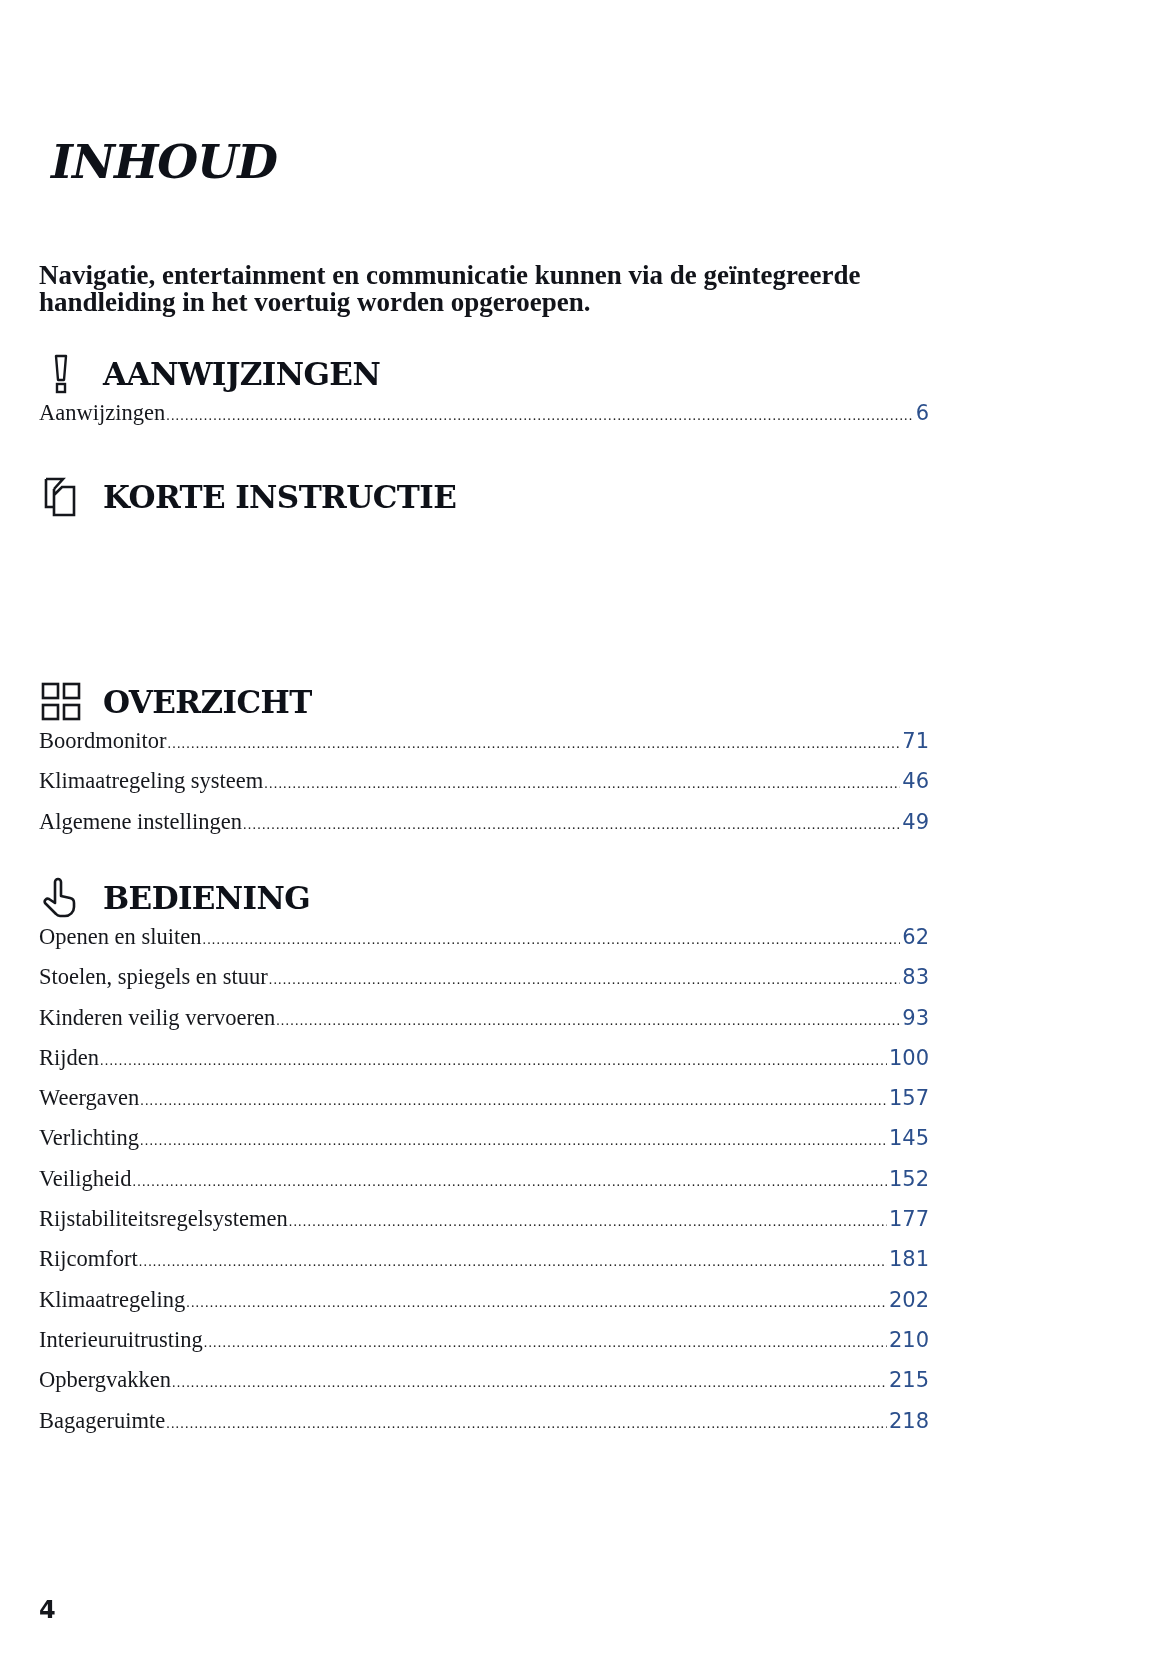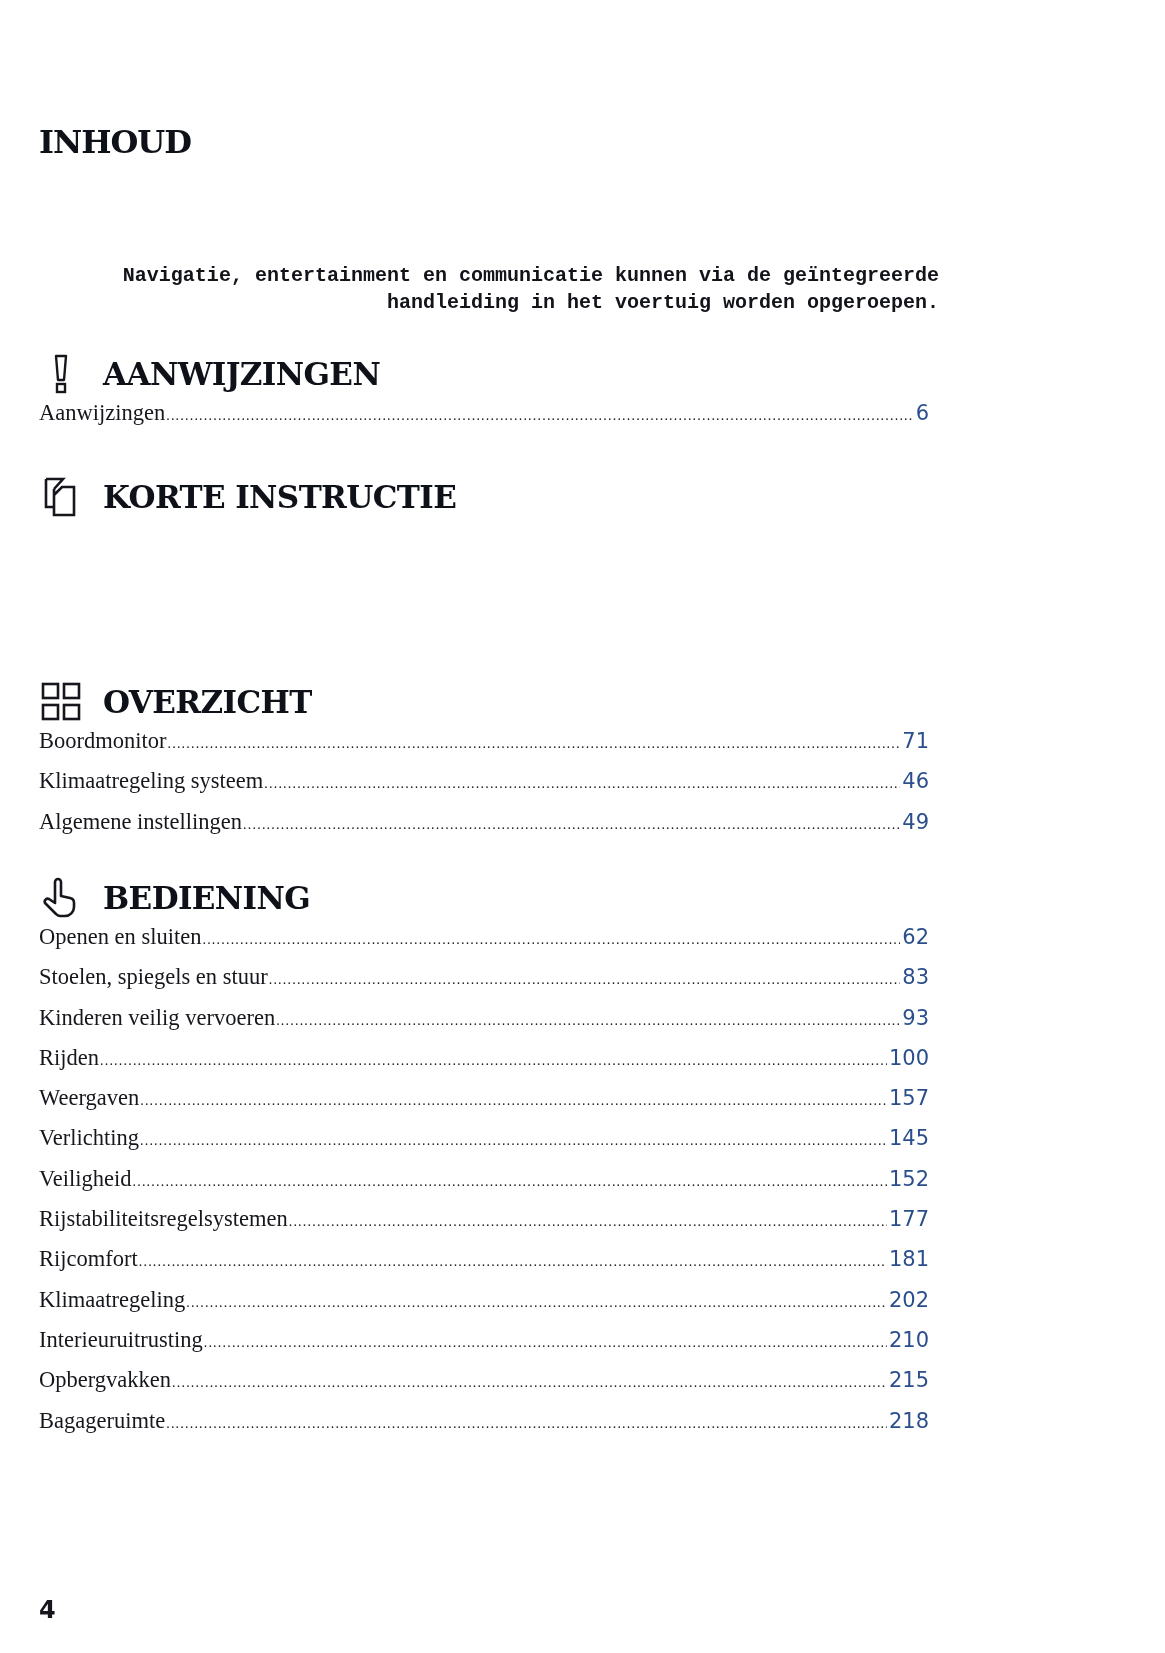--- a/index.html
+++ b/index.html
@@ -1,23 +1,23 @@
 <!DOCTYPE html>
 <html><head>
 <meta charset="utf-8">
 <style>
   html, body { margin:0; padding:0; background:#ffffff; }
   body { width:1165px; height:1653px; position:relative; overflow:hidden;
          font-family:"DejaVu Serif", "Liberation Serif", serif; color:#12141a; }
-  .page-title { position:absolute; left:39px; top:126px; margin:0;
-                font-family:"DejaVu Serif", serif; font-weight:bold; font-size:32px;
-                letter-spacing:-1px; line-height:1; color:#0e1118; }
+  .page-title { position:absolute; left:39px; top:126px; margin:12px;
+                font-family:"DejaVu Serif", serif; font-weight:bold; font-size:47px;
+                letter-spacing:-1px; line-height:1; color:#0e1118;font-style:italic; }
   .intro { position:absolute; left:39px; top:262px; width:900px; margin:0;
-           font-family:Liberation Mono, monospace; font-weight:bold; font-size:20px;
-           line-height:27px; color:#12141a;text-align:right; }
+           font-family:Liberation Serif, serif; font-weight:bold; font-size:27px;
+           line-height:27px; color:#12141a; }
   .section { position:absolute; left:39px; width:890px; }
   .section-head { display:flex; align-items:center; height:44px; }
   .section-icon { width:44px; height:44px; display:flex; align-items:center; justify-content:center; margin-right:20px; }
   .section-icon svg { display:block; }
   .section-title { font-family:"DejaVu Serif", serif; font-weight:bold; font-size:31px;
                    letter-spacing:-0.6px; color:#0e1118; line-height:1; }
   .entries { margin-top:4px; }
   .entry { display:flex; align-items:baseline; height:40.3px; font-family:"Liberation Serif", serif;
            font-size:22.5px; color:#15171c; text-decoration:none; }
   .entry-label { white-space:nowrap; }

